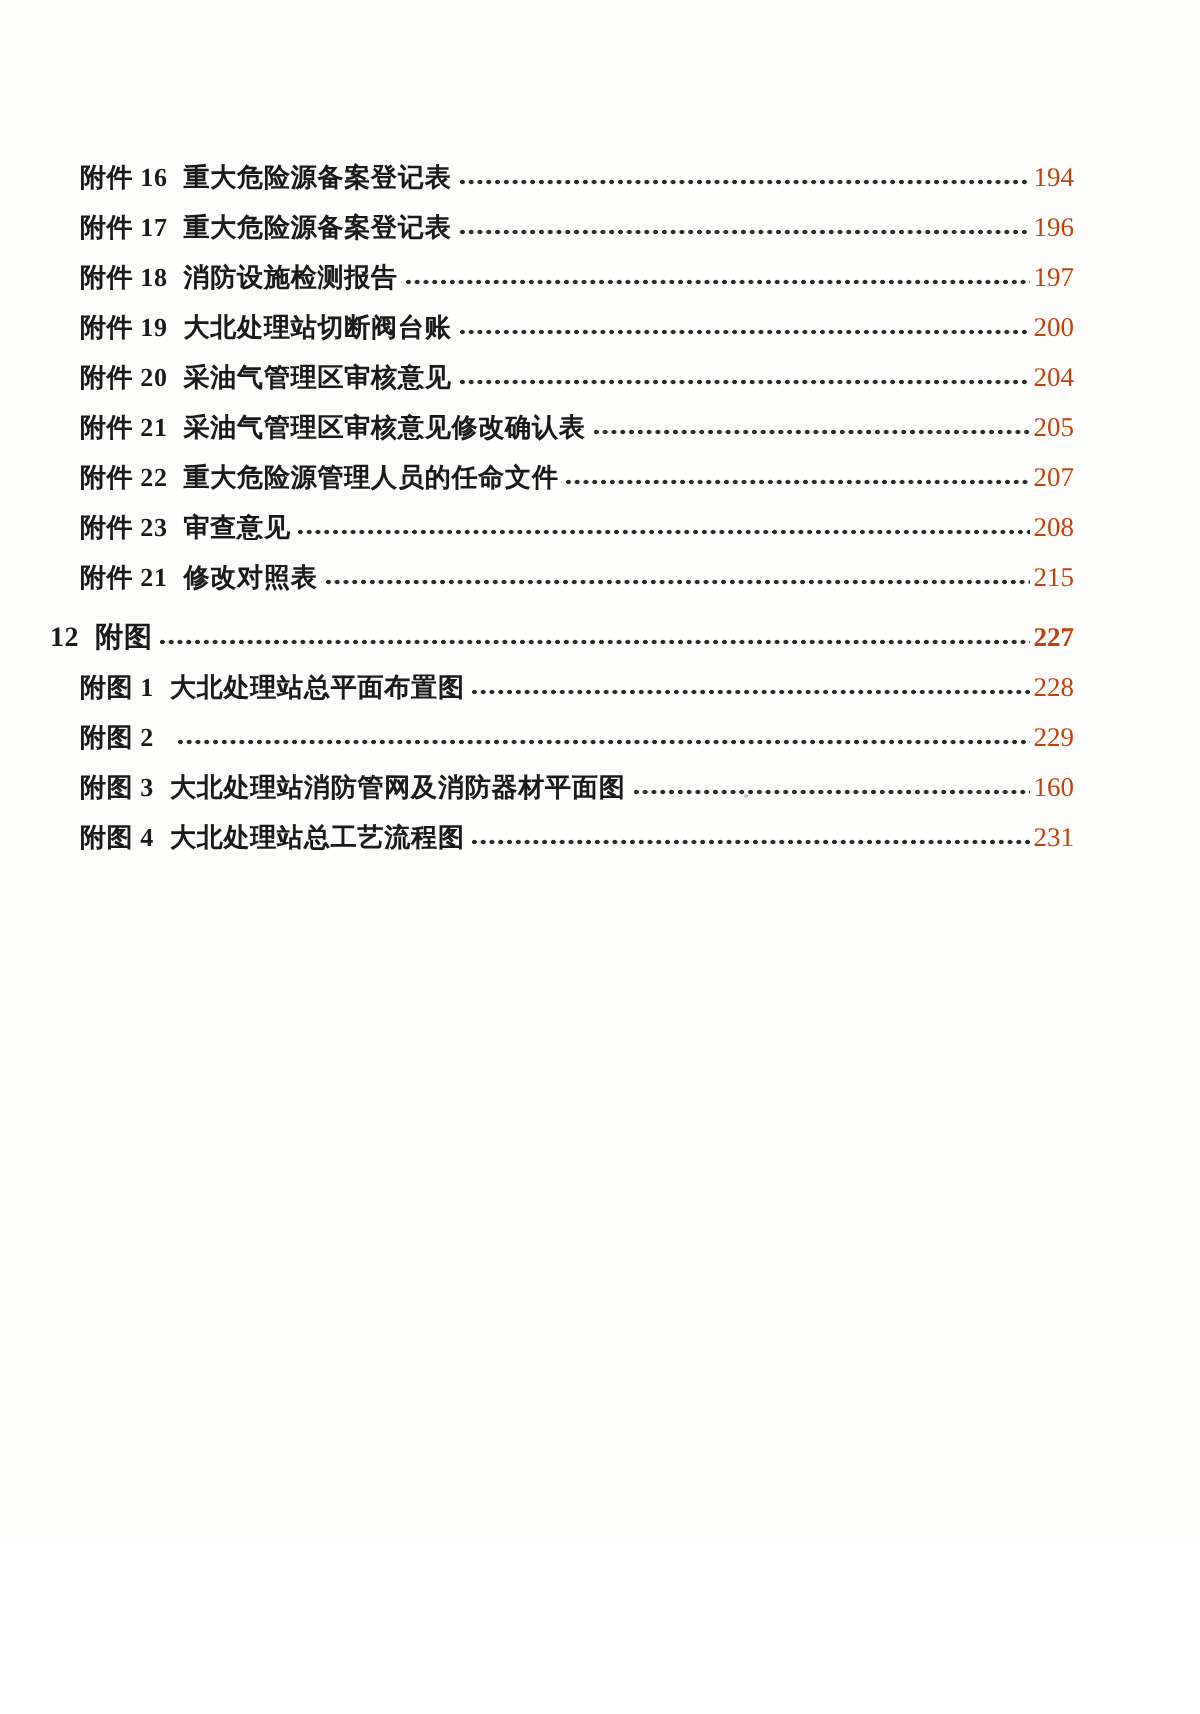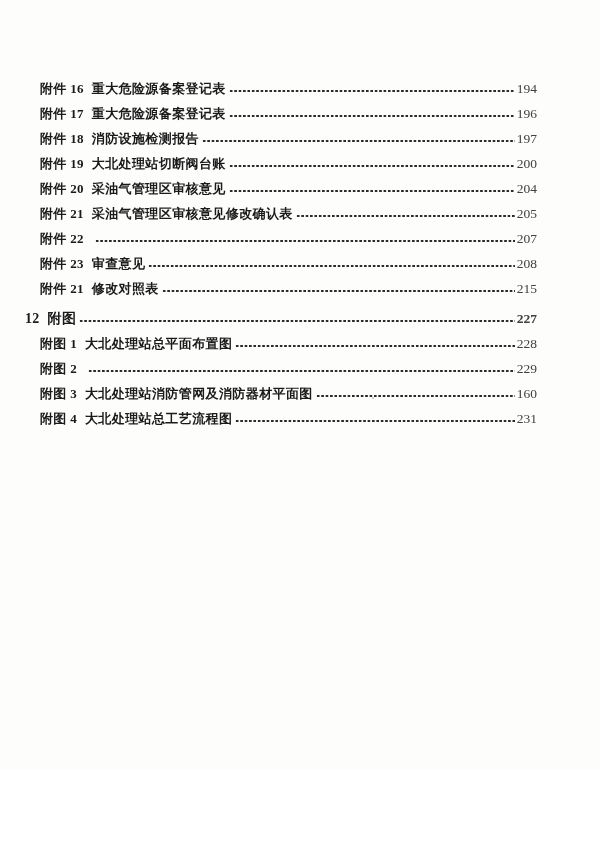--- a/index.html
+++ b/index.html
@@ -29,21 +29,21 @@
     flex:1 1 auto;
     height:4px;
     margin:0 2px 0 3px;
     background-image:radial-gradient(circle,#2b2b2b 1.02px,rgba(0,0,0,0) 1.3px);
     background-size:4.4px 4px;
     background-repeat:repeat-x;
     background-position:left bottom;
   }
   .pagenum{
     font-family:"Liberation Serif","DejaVu Serif",serif;
-    font-size:13.5px;color:#404040;
+    font-size:13.5px;color:#c2410c;
   }
   .row.chapter .pagenum{font-weight:700;}
   
   .scribble{position:absolute;left:50px;top:789px;width:26px;height:28px;}
   
   .scratch{
     position:absolute;left:76px;top:833px;width:30px;height:17px;
     pointer-events:none;
   }
   .speck{
@@ -94,20 +94,21 @@
 
     <div class="row item">
       <span class="entry-label">附件 21</span>
       <span class="entry-title">采油气管理区审核意见修改确认表</span>
       <span class="leader"></span>
       <span class="pagenum">205</span>
     </div>
 
     <div class="row item">
       <span class="entry-label">附件 22</span>
+      <span class="entry-title">重大危险源管理人员的任命文件</span>
       <span class="leader"></span>
       <span class="pagenum">207</span>
     </div>
 
     <div class="row item">
       <span class="entry-label">附件 23</span>
       <span class="entry-title">审查意见</span>
       <span class="leader"></span>
       <span class="pagenum">208</span>
     </div>

